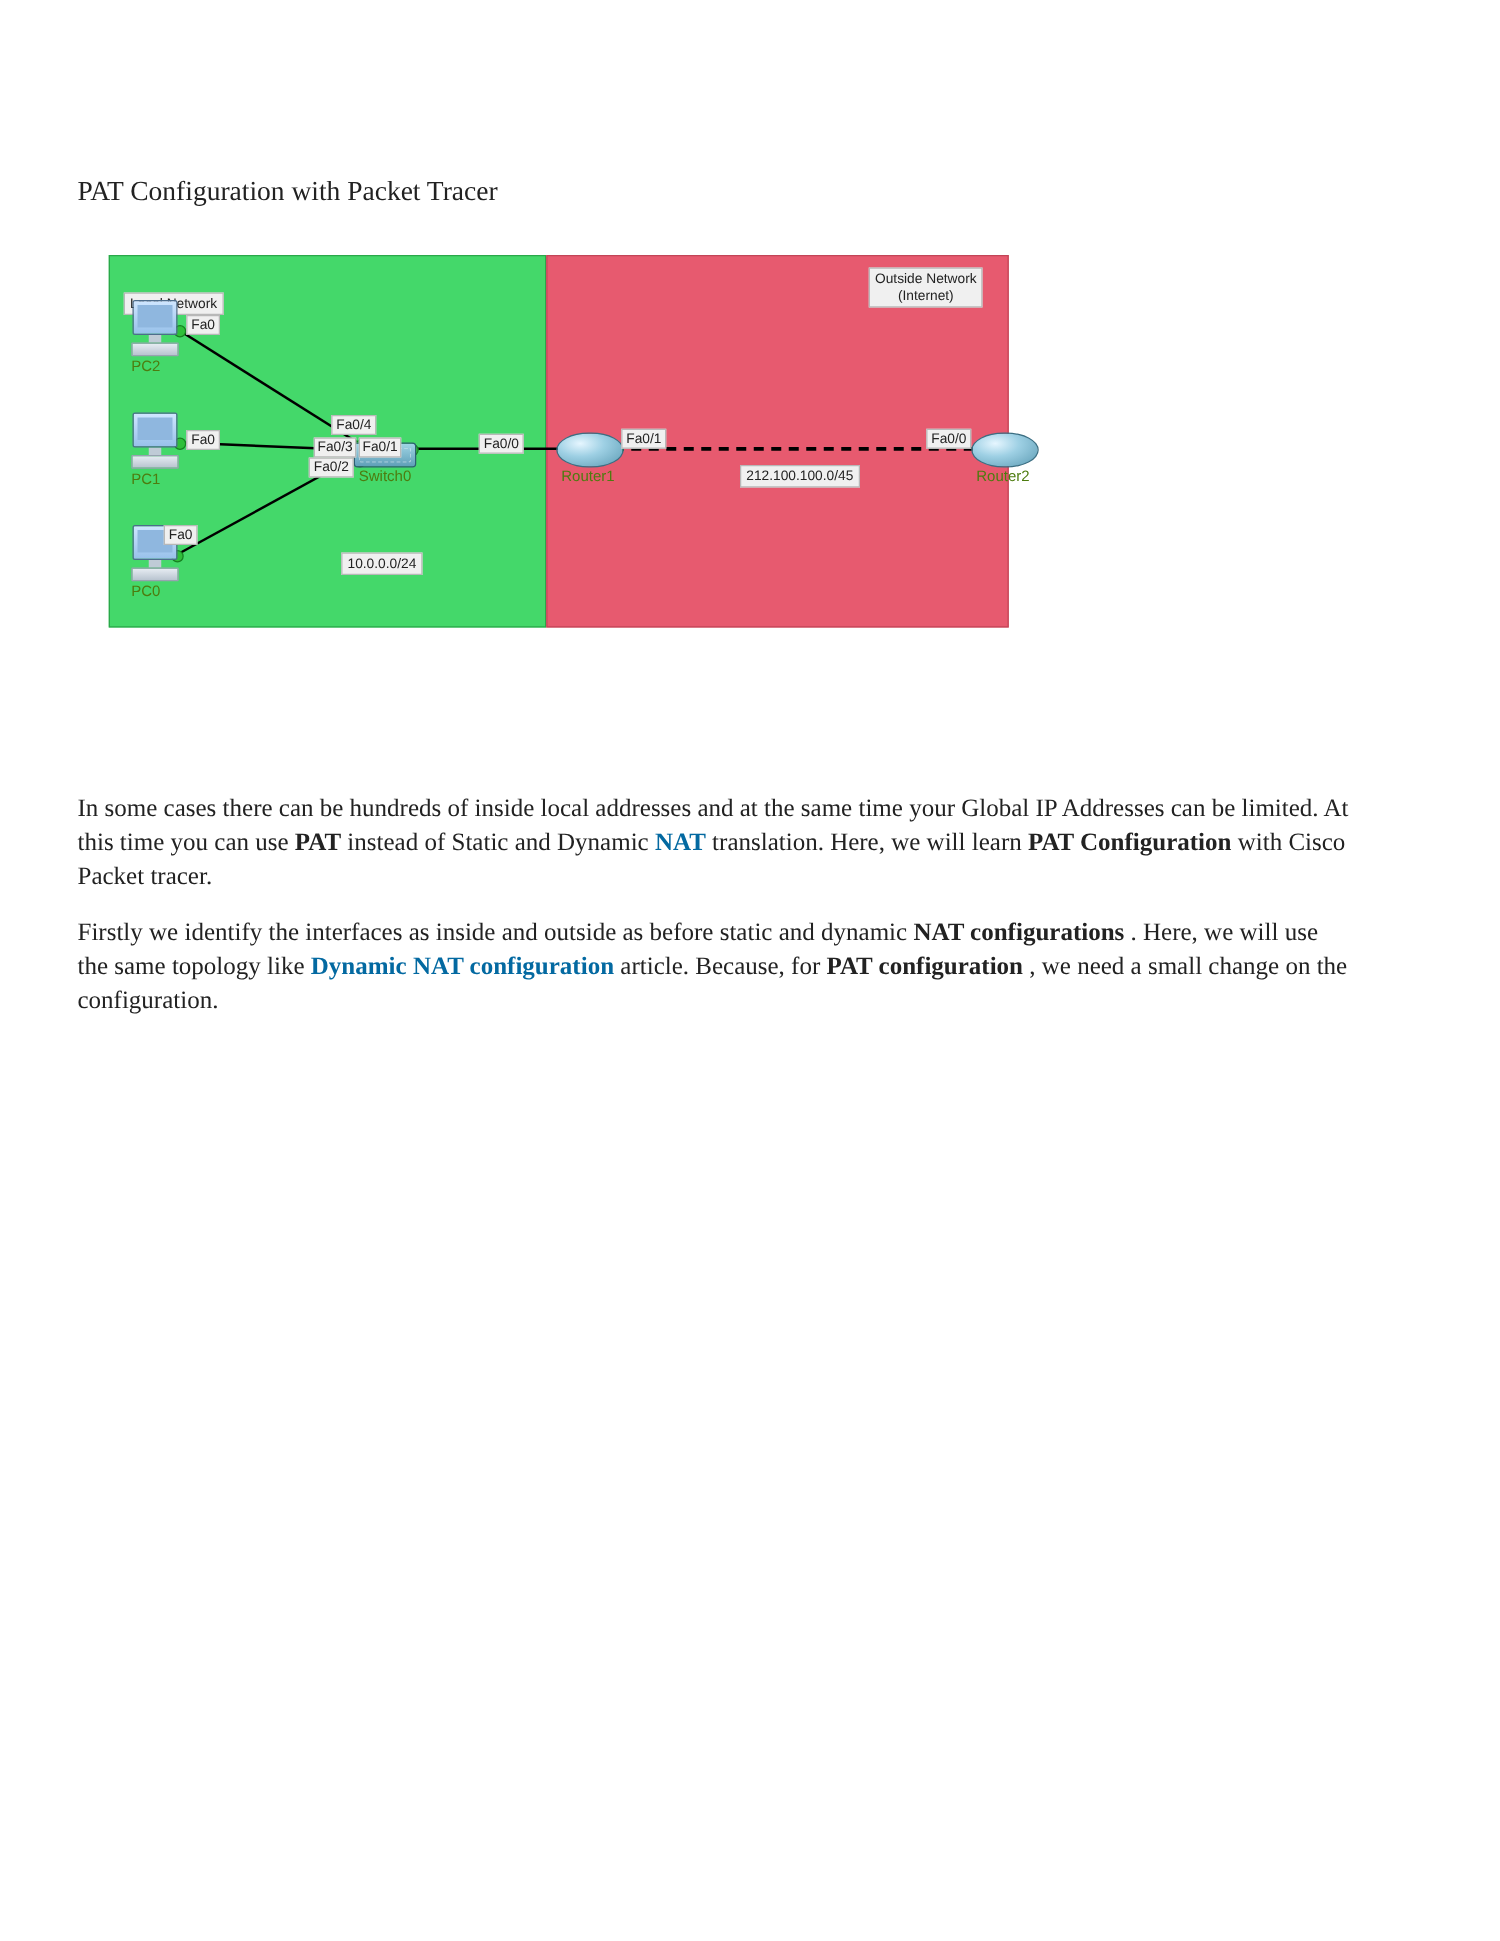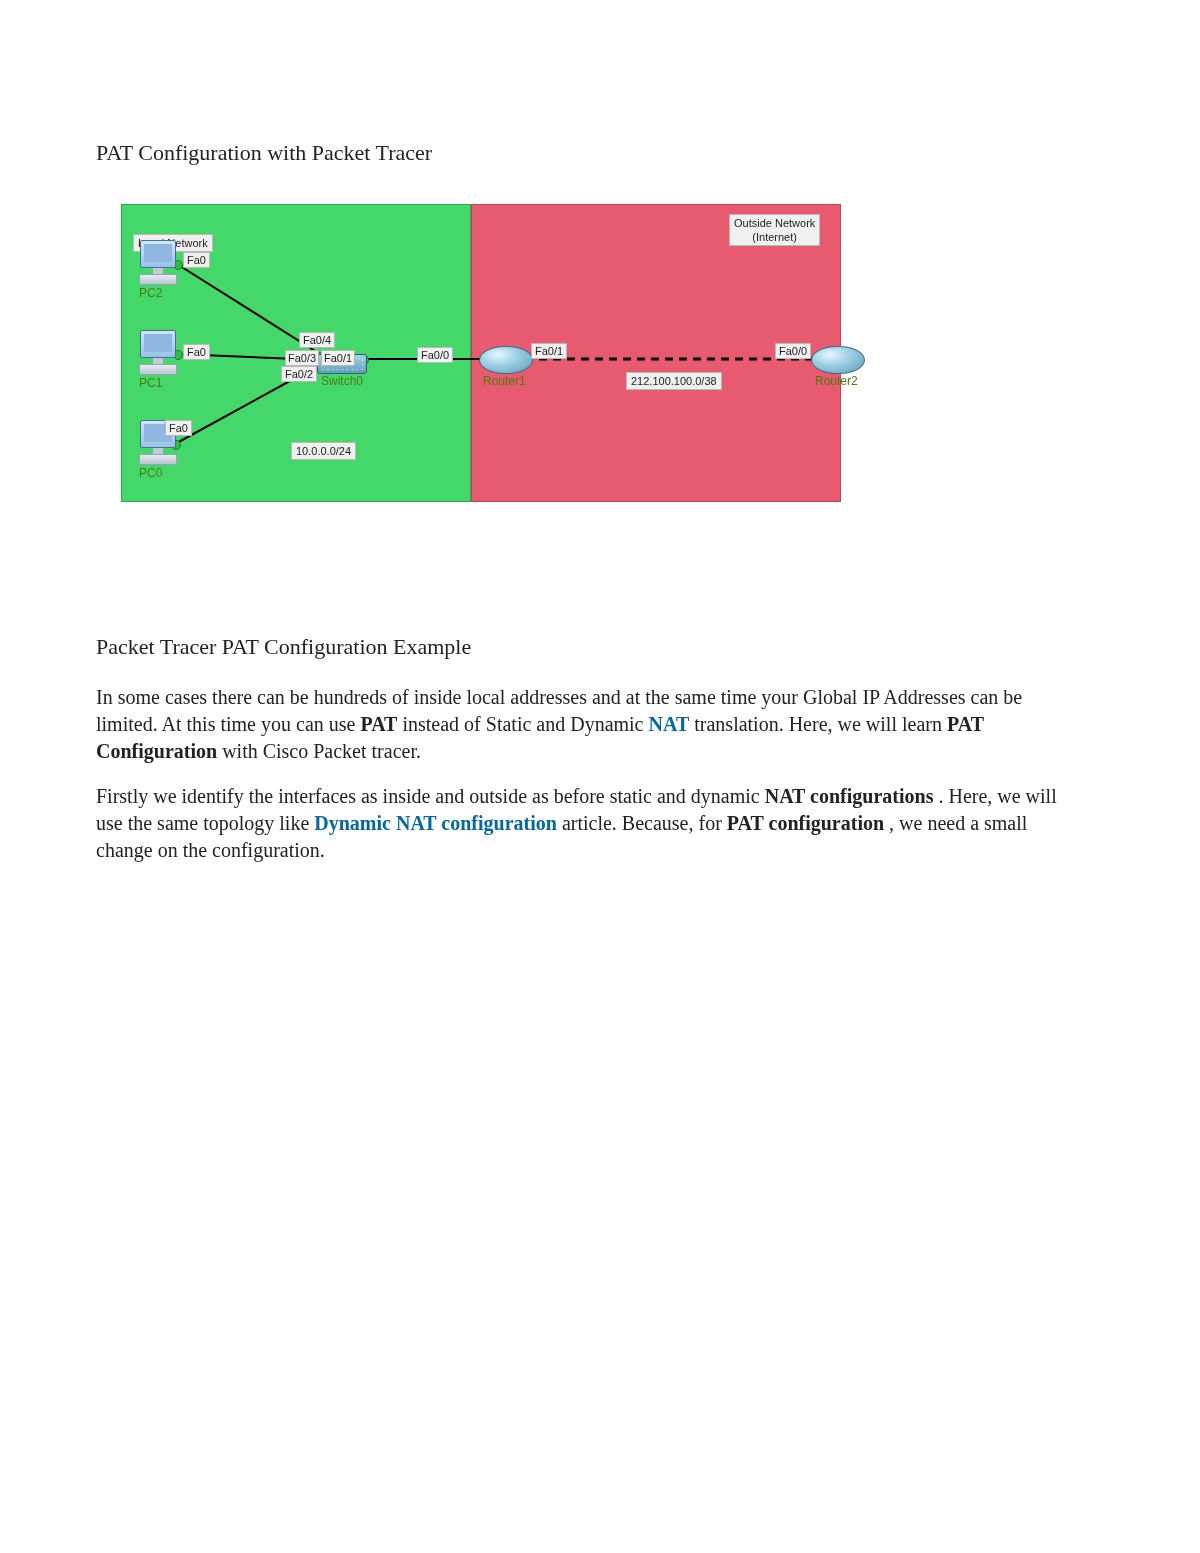--- a/index.html
+++ b/index.html
@@ -8,21 +8,21 @@
     background: #ffffff;
     font-family: "Times New Roman", Times, serif;
     color: #222;
   }
   .page {
     width: 1200px;
     min-height: 1553px;
     margin: 0 auto;
     position: relative;
     box-sizing: border-box;
-    padding: 140px 120px 0 96px;
+    padding: 140px 120px 0 62px;
   }
   .doc-title {
     font-size: 22px;
     margin-bottom: 38px;
     color: #222;
   }
   .diagram-wrap {
     margin-left: 25px;
     margin-bottom: 130px;
   }
@@ -147,22 +147,22 @@
 
   <div class="diagram-wrap">
     <div class="diagram">
       <div class="zone local"></div>
       <div class="zone outside"></div>
 
       <div class="chip" style="left:12px;top:10px;margin-top:20px;">Local Network</div>
       <div class="chip" style="left:608px;top:10px;white-space:pre;text-align:center;">Outside Network
 (Internet)</div>
 
-      <div class="chip" style="left:170px;top:238px;">10.0.0.0/24</div>
-      <div class="chip" style="left:505px;top:168px;">212.100.100.0/38</div>
+      <div class="chip" style="left:186px;top:238px;">10.0.0.0/24</div>
+      <div class="chip" style="left:505px;top:168px;">212.100.100.0/45</div>
 
       <svg class="lines" width="738" height="300">
 
         <line x1="56" y1="60" x2="202" y2="152" stroke="#000" stroke-width="2"></line>
 
         <line x1="56" y1="150" x2="200" y2="156" stroke="#000" stroke-width="2"></line>
 
         <line x1="54" y1="240" x2="200" y2="160" stroke="#000" stroke-width="2"></line>
 
         <line x1="242" y1="155" x2="372" y2="155" stroke="#000" stroke-width="2"></line>
@@ -219,21 +219,20 @@
       <div class="mini-chip" style="left:164px;top:146px;padding:0 2px;">Fa0/3</div>
       <div class="mini-chip" style="left:200px;top:146px;padding:0 2px;">Fa0/1</div>
       <div class="mini-chip" style="left:160px;top:162px;">Fa0/2</div>
 
       <div class="mini-chip" style="left:296px;top:143px;">Fa0/0</div>
       <div class="mini-chip" style="left:410px;top:139px;">Fa0/1</div>
       <div class="mini-chip" style="left:654px;top:139px;">Fa0/0</div>
     </div>
   </div>
 
-  <div class="subtitle">Packet Tracer PAT Configuration Example</div>
 
   <div class="body-text">
     <p>
       <span>In some cases there can be hundreds of inside local addresses and at the same time your Global IP Addresses can be limited. At this time you can use </span>
       <span class="bold">PAT</span>
       <span> instead of Static and Dynamic </span>
       <a class="link bold" href="#">NAT</a>
       <span> translation. Here, we will learn </span>
       <span class="bold">PAT Configuration</span>
       <span> with Cisco Packet tracer.</span>

